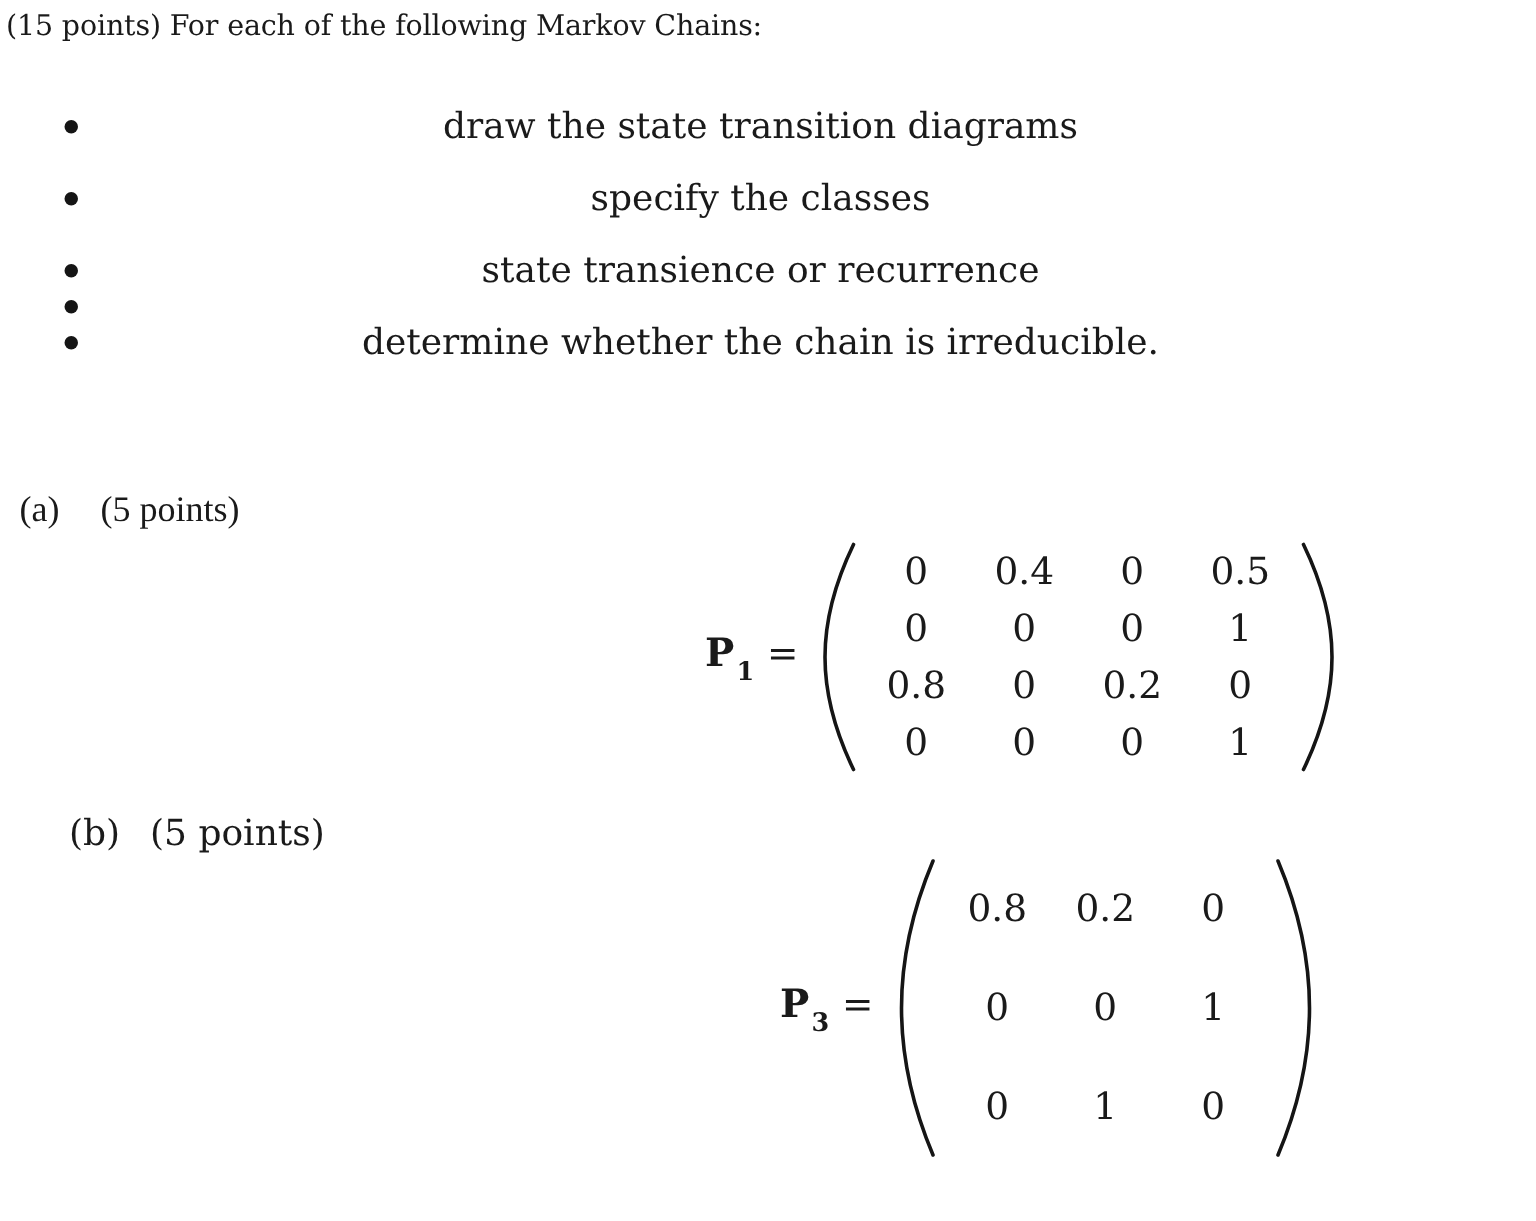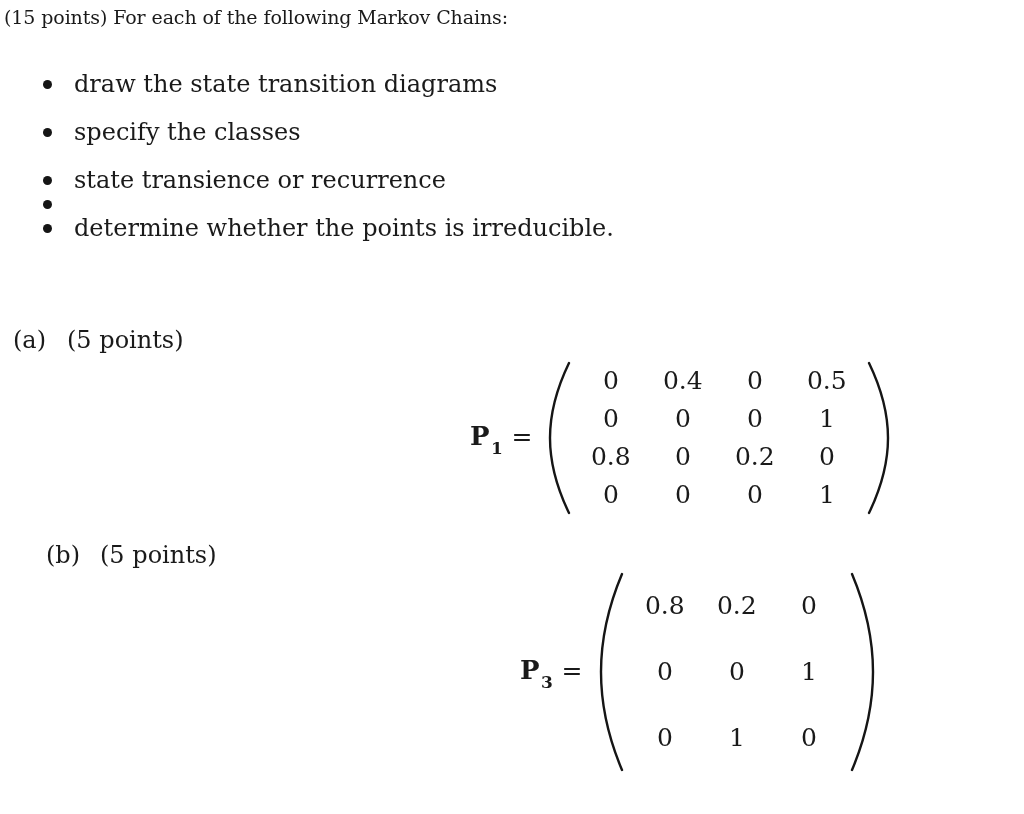--- a/index.html
+++ b/index.html
@@ -38,20 +38,21 @@
     list-style: none;
     margin: 0;
     padding: 0;
   }
   .task-list li {
     position: relative;
     padding-left: 34px;
     font-size: 24px;
     line-height: 48px;
     white-space: nowrap;
+    text-align: center;
   }
   .bullet-dot {
     position: absolute;
     left: 3px;
     top: 50%;
     width: 9px;
     height: 9px;
     margin-top: -4px;
     border-radius: 50%;
     background: #151515;
@@ -61,21 +62,21 @@
   .part-label {
     position: absolute;
     font-size: 24px;
     line-height: 30px;
     white-space: nowrap;
   }
   .part-label .tag {
     display: inline-block;
     width: 54px;
   }
-  #part-a-label { left: 13px; top: 325px; }
+  #part-a-label { left: 13px; top: 325px; font-family: Liberation Serif, serif; }
   #part-b-label { left: 13px; top: 540px; margin-left: 33px; }
 
   
   .equation {
     position: absolute;
     display: flex;
     align-items: center;
   }
   #equation-p1 { left: 470px; top: 360px; }
   #equation-p3 { left: 520px; top: 570px; }
@@ -160,21 +161,21 @@
   </li>
   <li>
     <span class="bullet-dot"></span>
     <span>state transience or recurrence</span>
   </li>
   <li>
     <span class="bullet-dot"></span>
   </li>
   <li>
     <span class="bullet-dot"></span>
-    <span>determine whether the points is irreducible.</span>
+    <span>determine whether the chain is irreducible.</span>
   </li>
 </ul>
 
 <div class="part-label" id="part-a-label">
   <span class="tag">(a)</span><span>(5 points)</span>
 </div>
 
 <div class="equation" id="equation-p1">
   <span class="matrix-name">
     <span class="sym">P</span><span class="sub">1</span><span class="eq">=</span>

